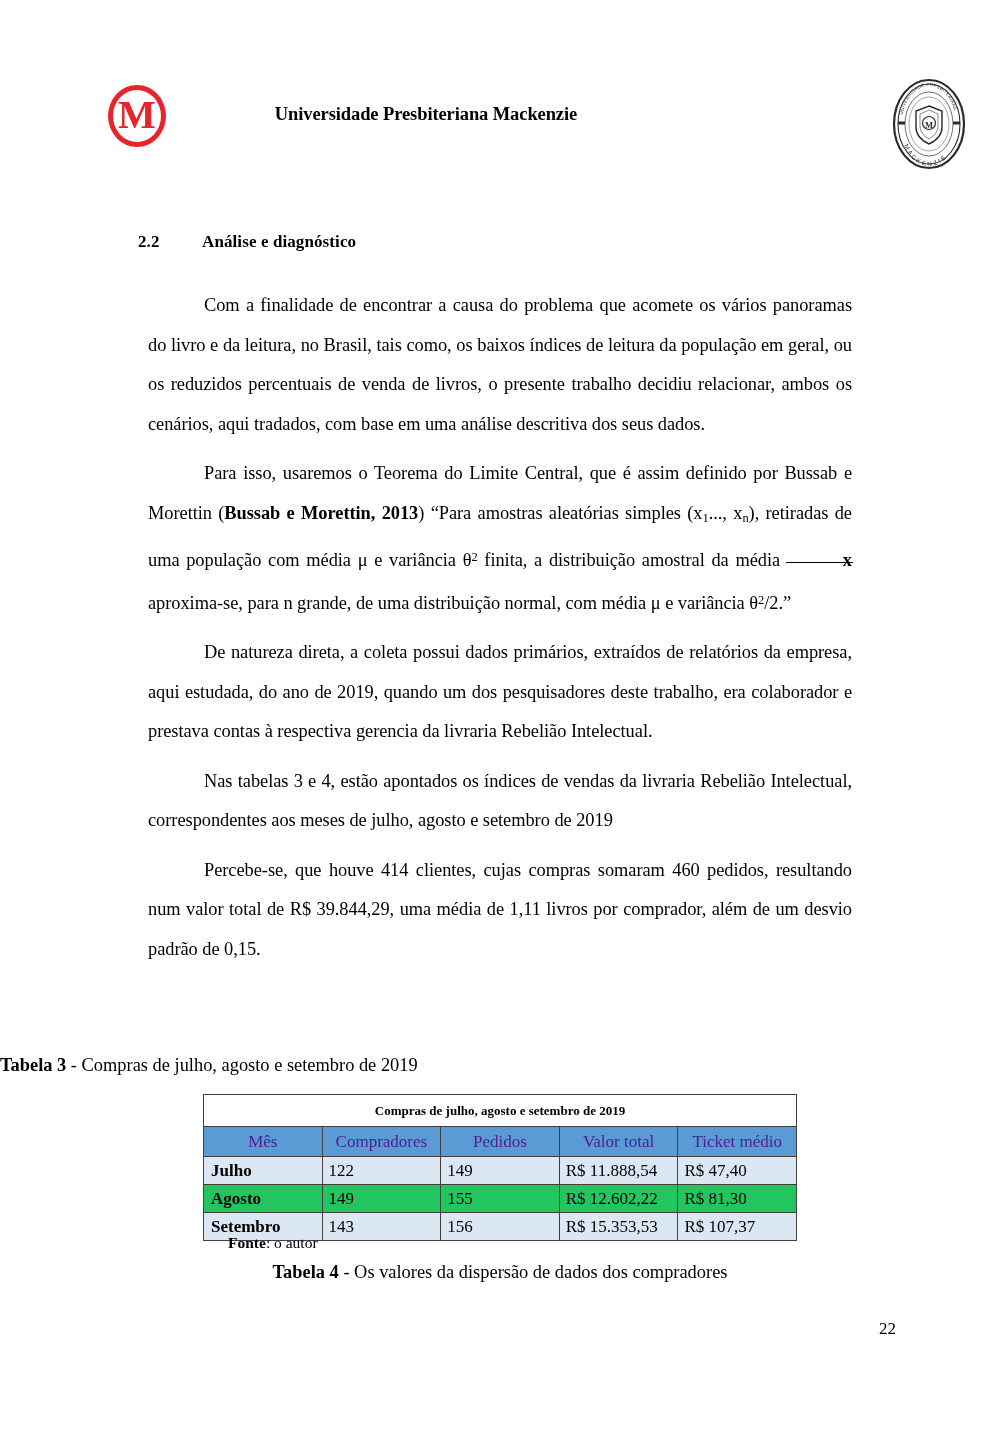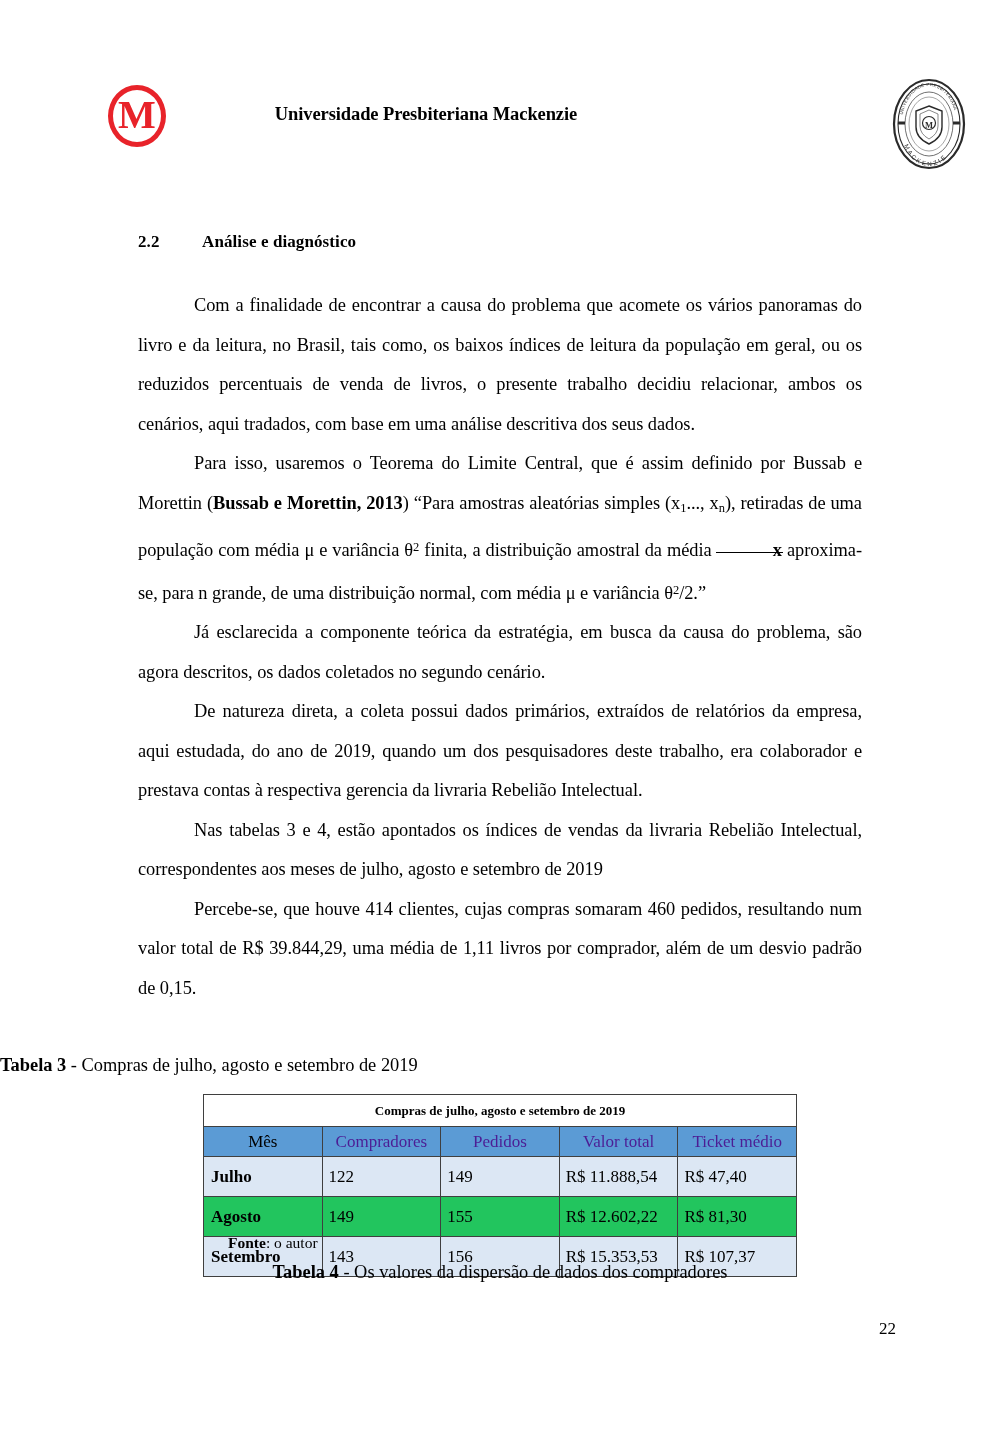--- a/index.html
+++ b/index.html
@@ -92,21 +92,21 @@
     white-space: pre;
     letter-spacing: 0.1px;
   }
   .heading .num { display: inline-block; width: 64px; font-family: Liberation Serif, serif; }
 
   p.para {
     font-size: 18.4px;
     line-height: 39.5px;
     text-align: justify;
     text-justify: inter-word;
-    margin: 0;
+    margin: 10px;
     text-indent: 56px;
     letter-spacing: -0.05px;
   }
   p.para + p.para { margin-top: 0; }
   .bold { font-weight: bold; }
   sub.sm { font-size: 0.68em; vertical-align: -0.22em; }
   sup.sm { font-size: 0.68em; vertical-align: 0.42em; }
   .xbar {
     position: relative;
     display: inline-block;
@@ -138,42 +138,42 @@
     left: 203px;
     top: 1094px;
     width: 594px;
     border-collapse: collapse;
     table-layout: fixed;
     font-size: 17px;
   }
   .data-table td, .data-table th {
     border: 1.4px solid #3f3f3f;
     padding: 2px 6px;
-    height: 40px;
+    height: 28px;
     box-sizing: border-box;
     font-weight: normal;
     text-align: left;
     vertical-align: middle;
   }
   .data-table tr.title-row td {
     text-align: center;
     font-weight: bold;
     background: #ffffff;
     font-size: 13px;
     height: 32px;
   }
   .data-table tr.head-row td {
     background: #5b9bd5;
     color: #4c1d95;
     text-align: center;
     height: 30px;
     font-size: 17px;
   }
   .data-table tr.head-row td.first-head {
-    color: #000000;
+    color: #4c1d95;
   }
   .data-table tr.band td { background: #dce7f4; }
   .data-table tr.plain td { background: #22c55e; }
   .data-table td.month { font-weight: bold; padding-left: 7px; }
 
   .fonte {
     position: absolute;
     left: 228px;
     top: 1234px;
     font-size: 15.5px;
@@ -236,21 +236,20 @@
   </div>
 
   <div class="content">
 
     <div class="heading"><span class="num">2.2</span><span>Análise e diagnóstico</span></div>
 
     <p class="para">Com a finalidade de encontrar a causa do problema que acomete os vários panoramas do livro e da leitura, no Brasil, tais como, os baixos índices de leitura da população em geral, ou os reduzidos percentuais de venda de livros, o presente trabalho decidiu relacionar, ambos os cenários, aqui tradados, com base em uma análise descritiva dos seus dados.</p>
 
     <p class="para"><span> Para isso, usaremos o Teorema do Limite Central, que é assim definido por Bussab e Morettin (</span><span class="bold">Bussab e Morettin, 2013</span><span>) “Para amostras aleatórias simples (x</span><sub class="sm">1</sub><span>..., x</span><sub class="sm">n</sub><span>), retiradas de uma população com média μ e variância θ</span><sup class="sm">2</sup><span> finita, a distribuição amostral da média </span><span class="xbar">x</span><span> aproxima-se, para n grande, de uma distribuição normal, com média μ e variância θ</span><sup class="sm">2</sup><span>/2.”</span></p>
 
-    <p class="para">Já esclarecida a componente teórica da estratégia, em busca da causa do problema, são agora descritos, os dados coletados no segundo cenário.</p>
     <p class="para">De natureza direta, a coleta possui dados primários, extraídos de relatórios da empresa, aqui estudada, do ano de 2019, quando um dos pesquisadores deste trabalho, era colaborador e prestava contas à respectiva gerencia da livraria Rebelião Intelectual.</p>
     <p class="para">Nas tabelas 3 e 4, estão apontados os índices de vendas da livraria Rebelião Intelectual, correspondentes aos meses de julho, agosto e setembro de 2019</p>
     <p class="para">Percebe-se, que houve 414 clientes, cujas compras somaram 460 pedidos, resultando num valor total de R$ 39.844,29, uma média de 1,11 livros por comprador, além de um desvio padrão de 0,15.</p>
   </div>
 
   <div class="table-caption"><span class="bold">Tabela 3 </span><span>- Compras de julho, agosto e setembro de 2019</span></div>
 
   <table class="data-table">
     <tbody>
       <tr class="title-row">

